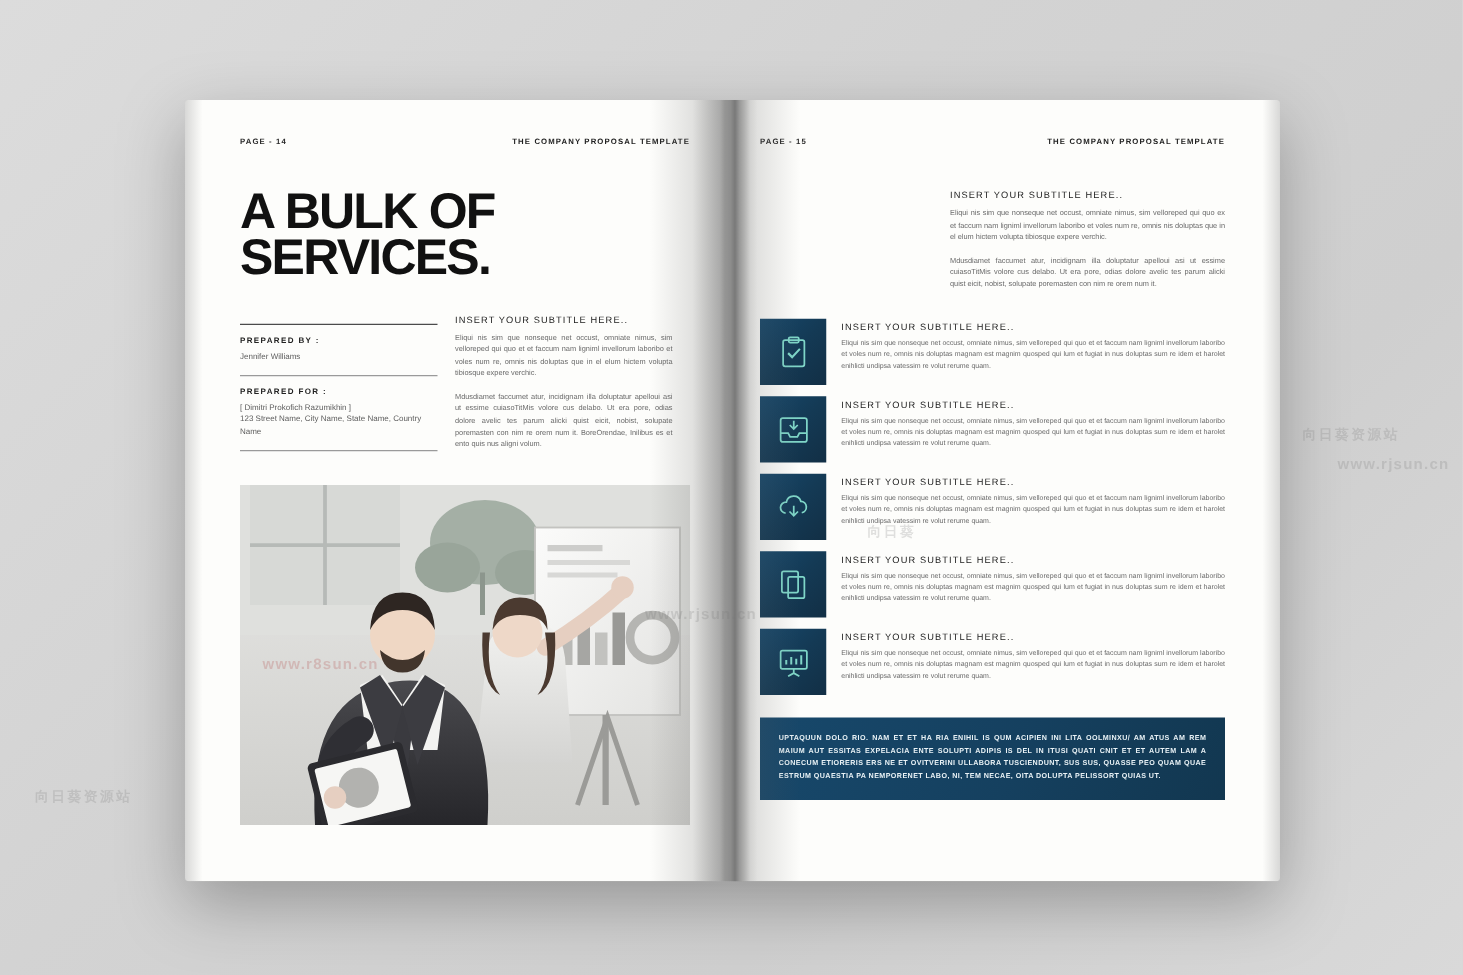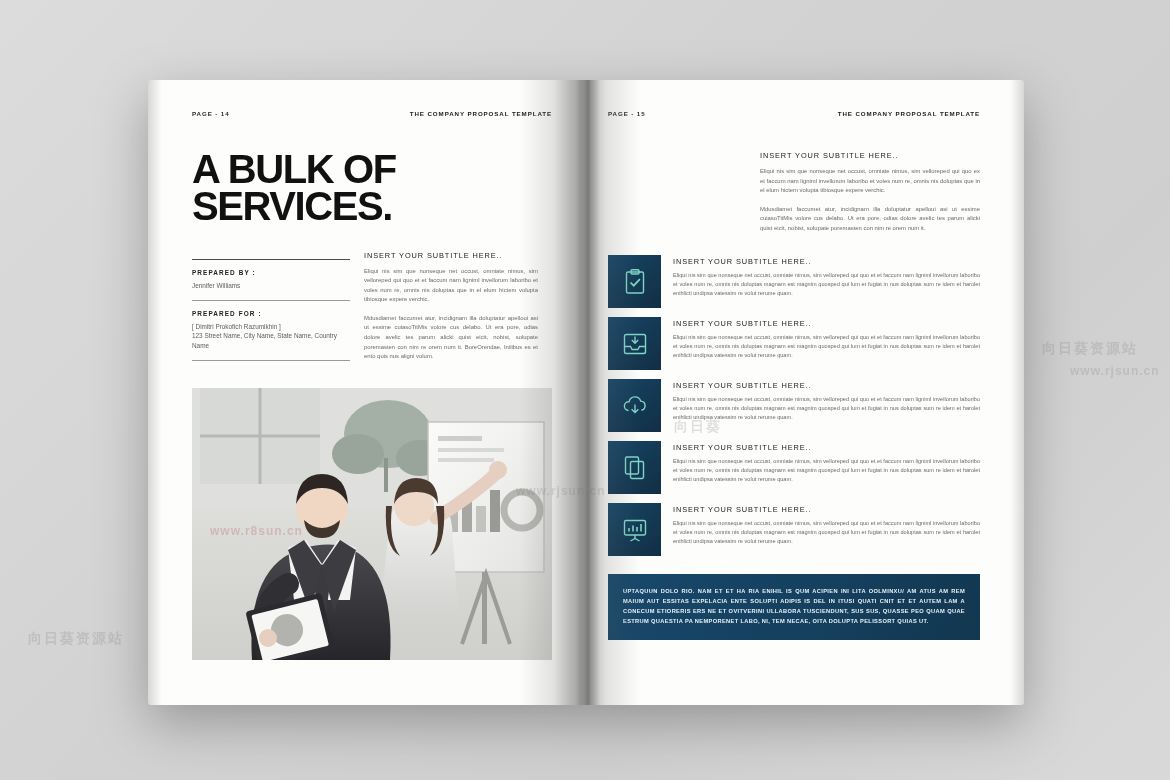--- a/index.html
+++ b/index.html
@@ -140,21 +140,21 @@
       rgba(255,255,255,0) 100%);
   }
 
   
   .wm {
     position: absolute; pointer-events: none;
     color: rgba(120,120,120,0.22);
     font-weight: bold; white-space: nowrap;
   }
   .wm-red { color: rgba(175,60,60,0.22); margin-top: 32px; }
-  .wm-big { font-size: 14px; letter-spacing: 2px; text-align: right; }
+  .wm-big { font-size: 11px; letter-spacing: 2px; text-align: right; }
   .wm-sm { font-size: 12px; letter-spacing: 1px; }
 </style>
 </head>
 <body>
 
 <div id="stage">
 
   <div id="book">
 
     <div class="page page-left">
@@ -366,15 +366,15 @@
     </div>
   </div>
 
   <div id="spine"></div>
 
   <div class="wm wm-big" style="left:1042px; top:340px;">向日葵资源站</div>
   <div class="wm wm-sm" style="left:1070px; top:364px;">www.rjsun.cn</div>
   <div class="wm wm-big" style="left:28px; top:630px;">向日葵资源站</div>
   <div class="wm wm-sm wm-red" style="left:210px; top:492px;">www.r8sun.cn</div>
   <div class="wm wm-sm" style="left:516px; top:484px;">www.rjsun.cn</div>
-  <div class="wm wm-big" style="left:674px; top:418px;">向日葵</div>
+  <div class="wm wm-big" style="left:694px; top:418px;">向日葵</div>
 
 </div>
 
 </body></html>

